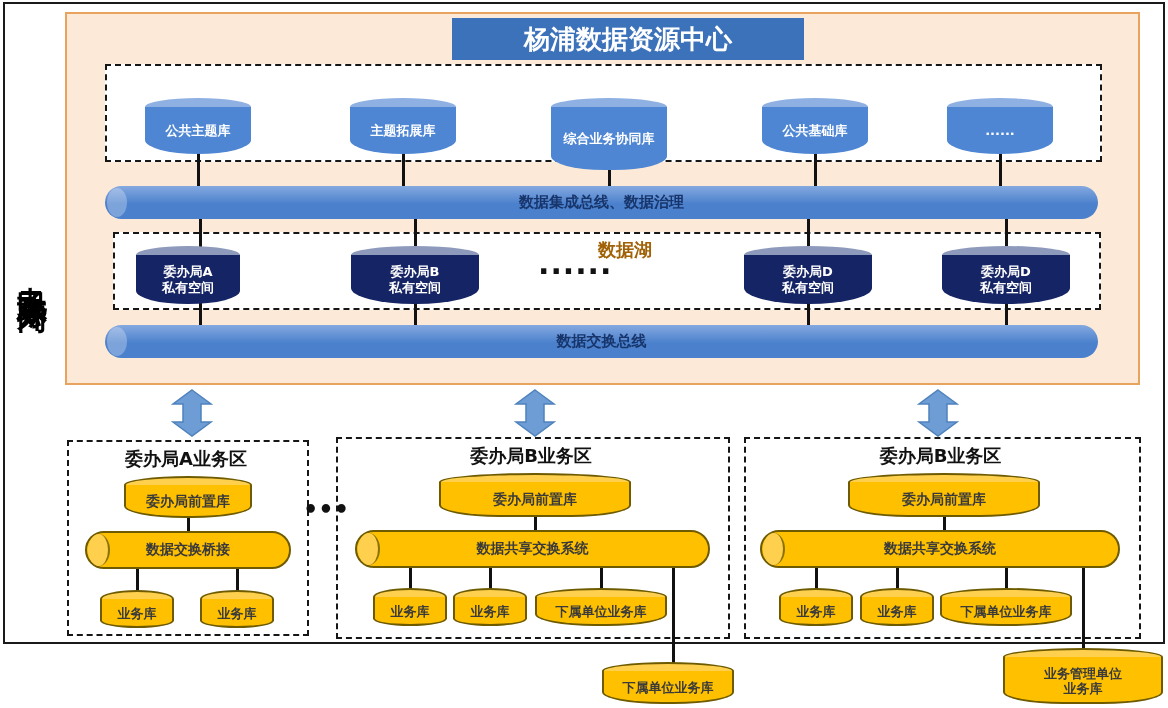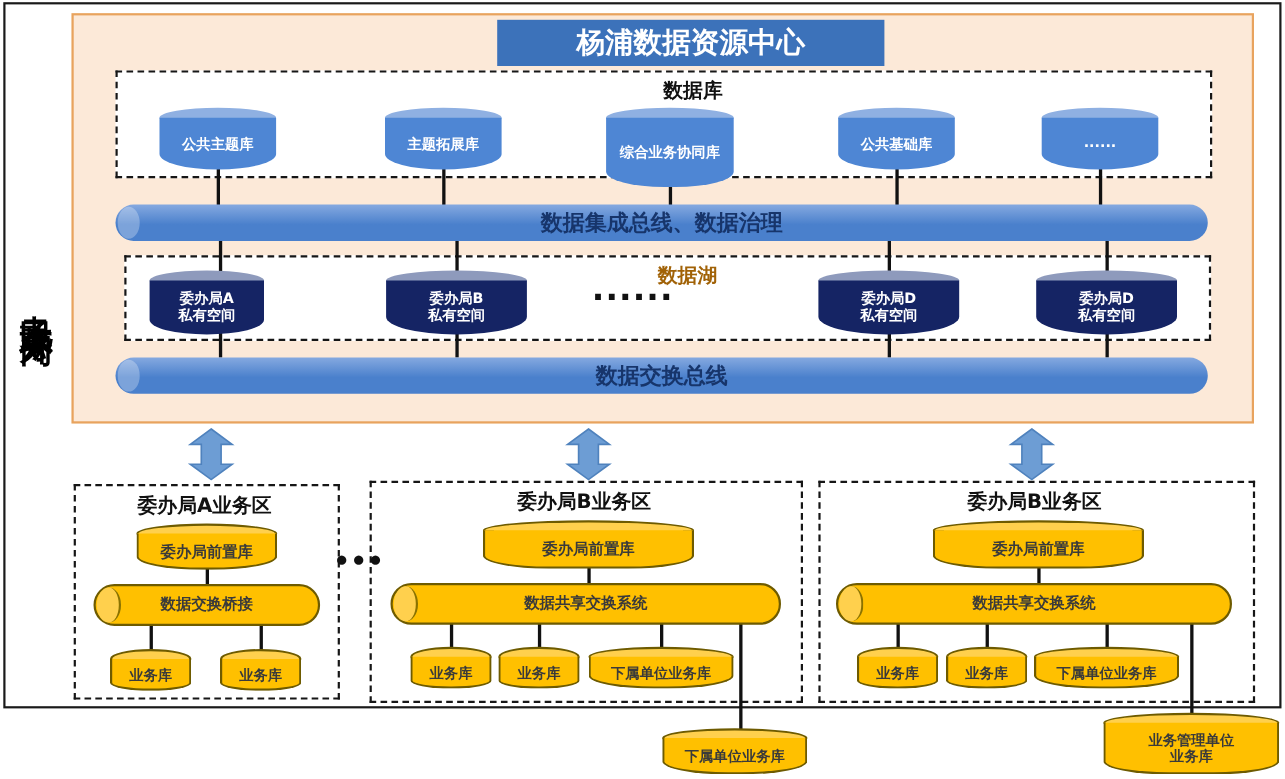--- a/index.html
+++ b/index.html
@@ -20,21 +20,21 @@
   
   .dashed{border:2px dashed #161616;background:#fff;z-index:1;}
   #db-box{left:105px;top:64px;width:993px;height:94px;}
   #db-label{left:555px;top:70px;width:150px;text-align:center;font-size:18px;font-weight:bold;color:#111;z-index:3;}
   #lake-box{left:113px;top:232px;width:984px;height:74px;}
   #lake-label{left:560px;top:238px;width:130px;text-align:center;font-size:18px;font-weight:bold;color:#a16207;z-index:3;}
   #lake-dots{left:538px;top:246px;width:96px;font-size:30px;font-weight:bold;color:#111;letter-spacing:1px;z-index:3;}
   
   .bus{left:105px;width:993px;height:33px;border-radius:17px;
     background:linear-gradient(#85a9e0 0%,#4a80cc 55%,#4a80cc 100%);z-index:3;
-    color:#17356b;font-weight:bold;font-size:20px;text-align:center;line-height:33px;}
+    color:#17356b;font-weight:bold;font-size:15px;text-align:center;line-height:33px;}
   .bus::before{content:"";position:absolute;left:2px;top:2px;bottom:2px;width:20px;border-radius:50%;
     background:rgba(255,255,255,0.28);}
   #bus1{top:186px;}
   #bus2{top:325px;}
   
   .cyl{z-index:3;}
   .cyl .top{position:absolute;left:0;right:0;top:0;height:18px;border-radius:50%;}
   .cyl .body{position:absolute;left:0;right:0;top:9px;bottom:0;}
   .cyl .label{position:absolute;left:0;right:0;top:9px;bottom:0;display:flex;flex-direction:column;
     align-items:center;justify-content:center;text-align:center;color:#fff;font-weight:bold;white-space:nowrap;}
@@ -70,21 +70,20 @@
 
 <div id="stage">
 
   <div class="abs" id="outer-frame"></div>
   <div class="abs" id="vlabel">电子政务外网</div>
 
   <div class="abs" id="peach"></div>
   <div class="abs" id="title-bar">杨浦数据资源中心</div>
 
   <div class="abs dashed" id="db-box"></div>
-  <div class="abs" id="db-label">数据库</div>
 
   <div class="abs cyl cyl-blue" style="left:145px;top:98px;width:106px;height:56px;">
     <div class="top"></div>
       <div class="body"></div>
     <div class="label">公共主题库</div>
   </div>
   <div class="abs cyl cyl-blue" style="left:350px;top:98px;width:106px;height:56px;">
     <div class="top"></div>
       <div class="body"></div>
     <div class="label">主题拓展库</div>

